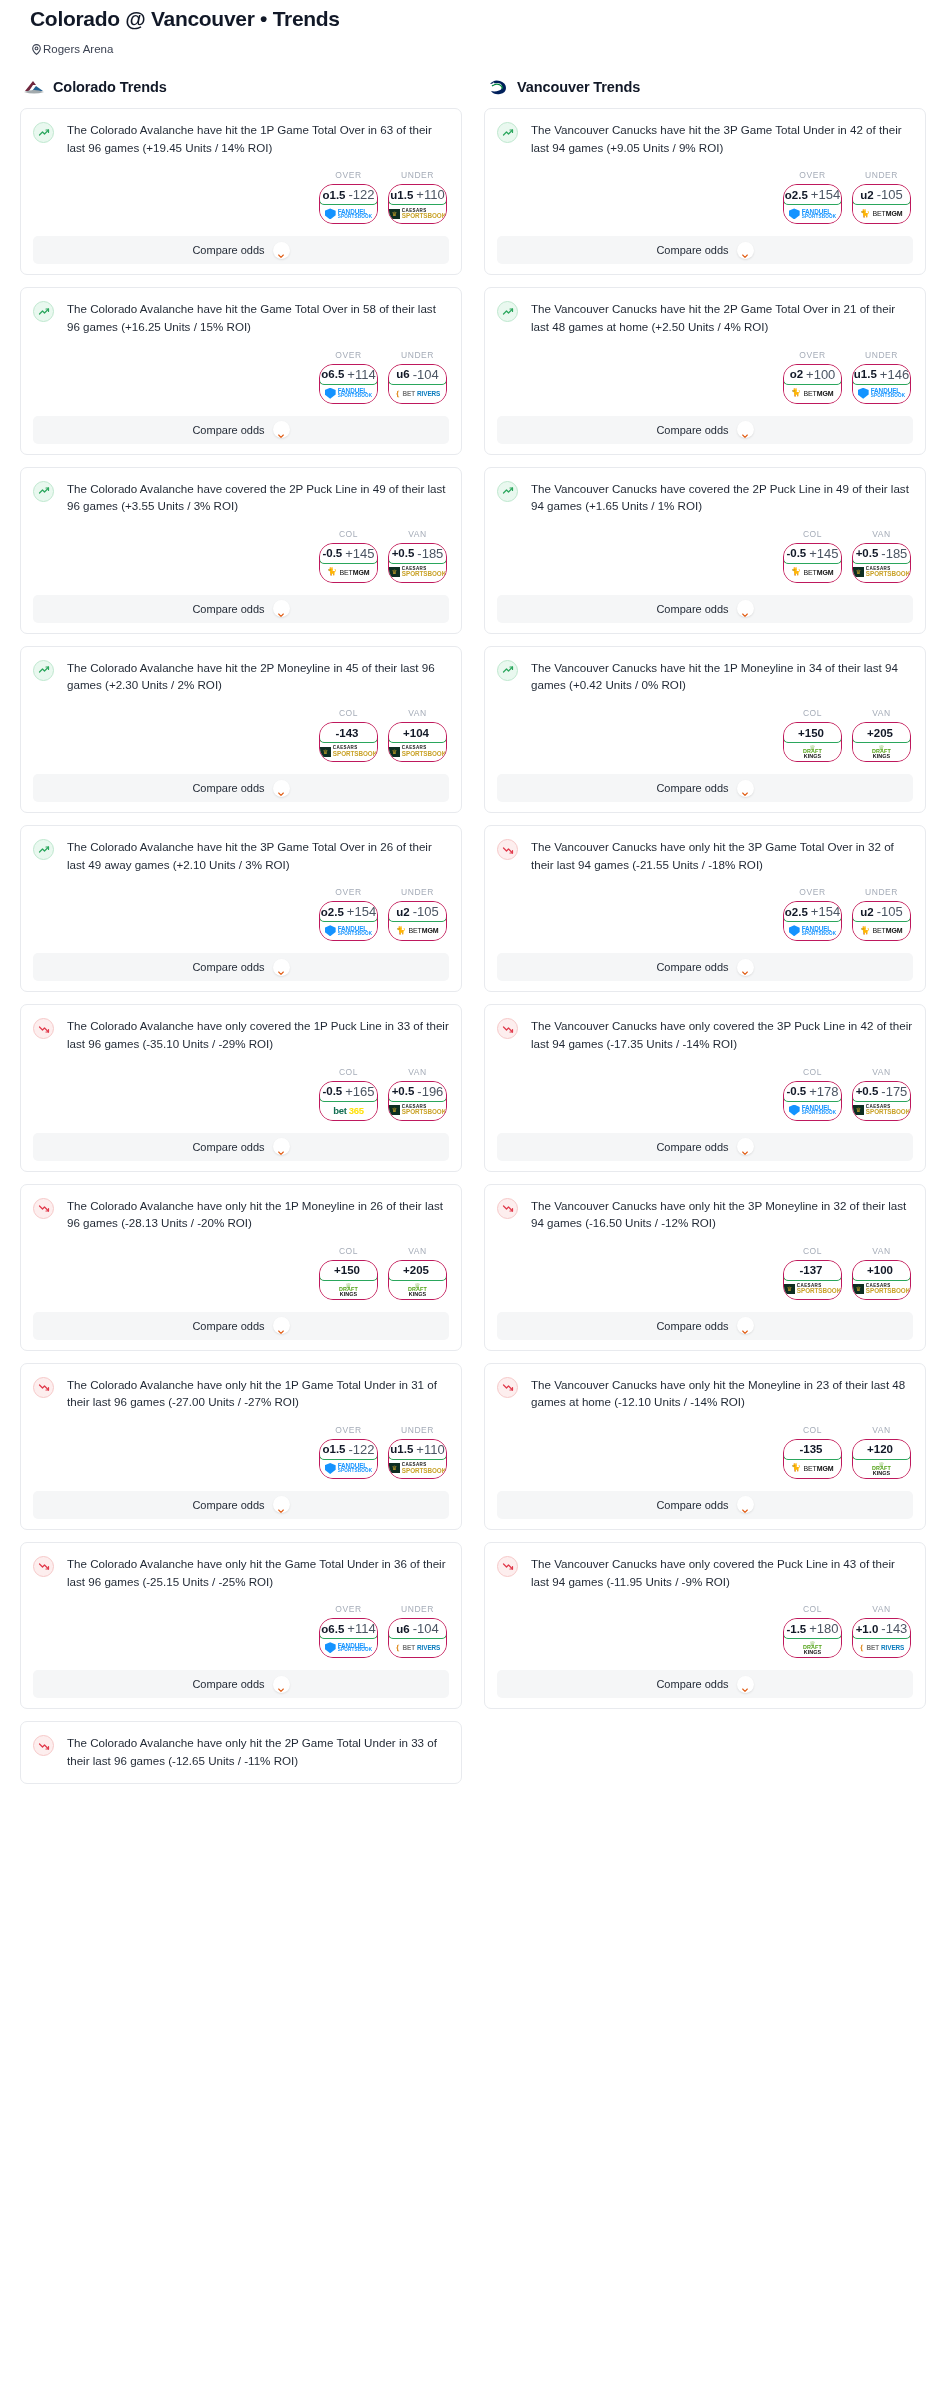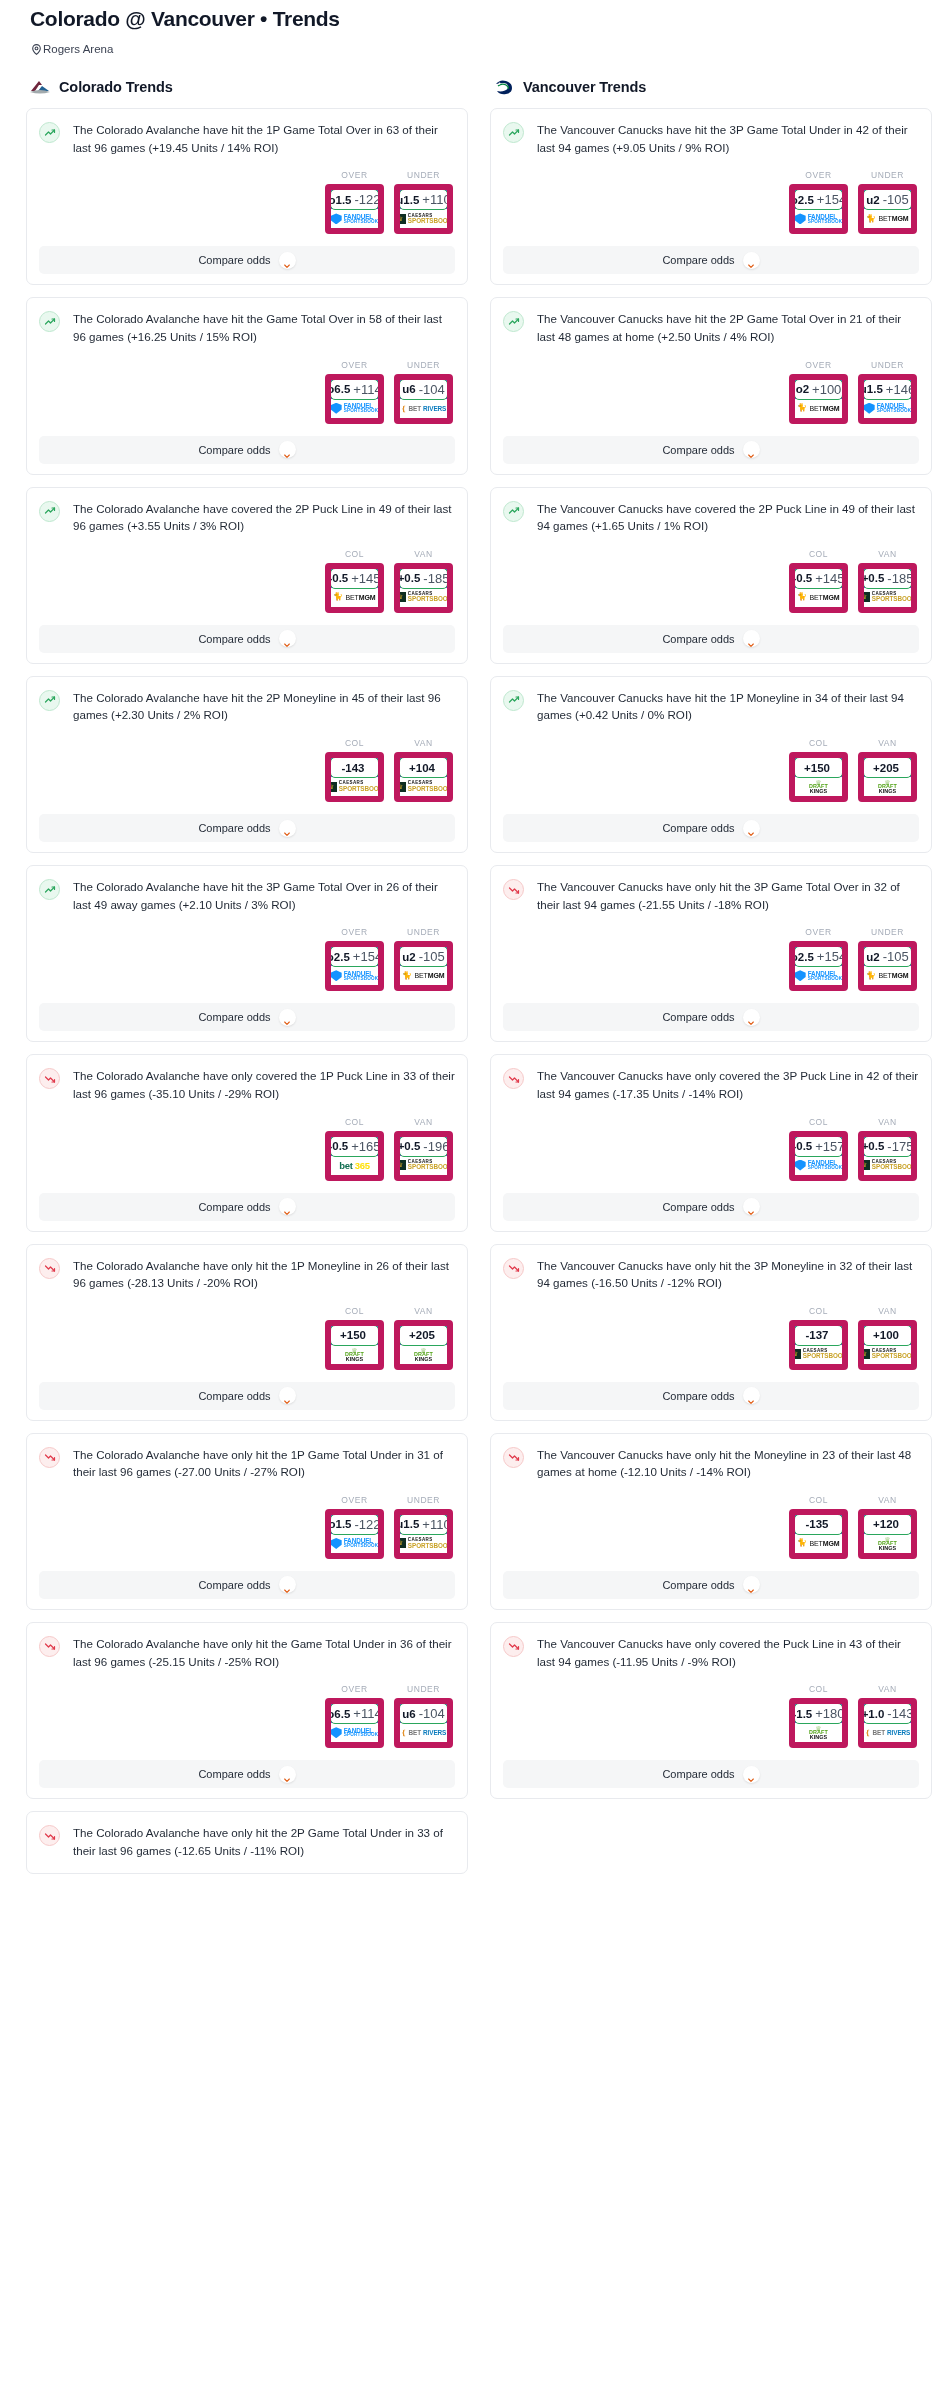--- a/index.html
+++ b/index.html
@@ -26,21 +26,21 @@
     align-items: center;
     margin-top: 11px;
   }
   .venue-text { font-size: 11.5px; color: #3b4252; }
   .pin-icon { width: 13px; height: 13px; display: block; }
 
   
   .columns {
     display: flex;
     gap: 22px;
-    padding: 0 26px;
+    padding: 0 20px;
     margin-top: 22px;
     align-items: flex-start;
   }
   .column { width: 442px; flex: 0 0 442px; }
 
   .col-header {
     display: flex;
     align-items: center;
     gap: 8px;
     margin-bottom: 11px;
@@ -88,24 +88,24 @@
   }
   .odds-col { width: 59px; }
   .odds-label {
     text-align: center;
     font-size: 8.5px;
     letter-spacing: 0.55px;
     color: #a5acb8;
     margin-bottom: 4px;
   }
   .odds-box {
-    border: 6px solid #be185d;
-    border-radius: 4px;
+    border: 1px solid #be185d;
+    border-radius: 14px;
     overflow: hidden;
-    background: #6d28d9;
+    background: #fca5a5;
   }
   .odds-value {
     border: 1px solid #2aa65c;
     border-radius: 5px;
     height: 21px;
     display: flex;
     align-items: center;
     justify-content: center;
     gap: 3px;
     background: #fff;
@@ -1032,21 +1032,21 @@
               </svg>
             </span>
             <span class="trend-text">The Vancouver Canucks have only covered the 3P Puck Line in 42 of their last 94 games (-17.35 Units / -14% ROI)</span>
           </div>
           <div class="odds-row">
             <div class="odds-col">
               <div class="odds-label">COL</div>
               <div class="odds-box">
                 <div class="odds-value">
                   <span class="odds-line">-0.5</span>
-                  <span class="odds-price">+157</span>
+                  <span class="odds-price">+178</span>
                 </div>
                 <div class="book-strip">
                   <span class="bk bk-fanduel">
                     <span class="fd-shield"></span>
                     <span class="fd-txt">
                       <span class="fd-t1">FANDUEL</span>
                       <span class="fd-t2">SPORTSBOOK</span>
                     </span>
                   </span>
                 </div>

